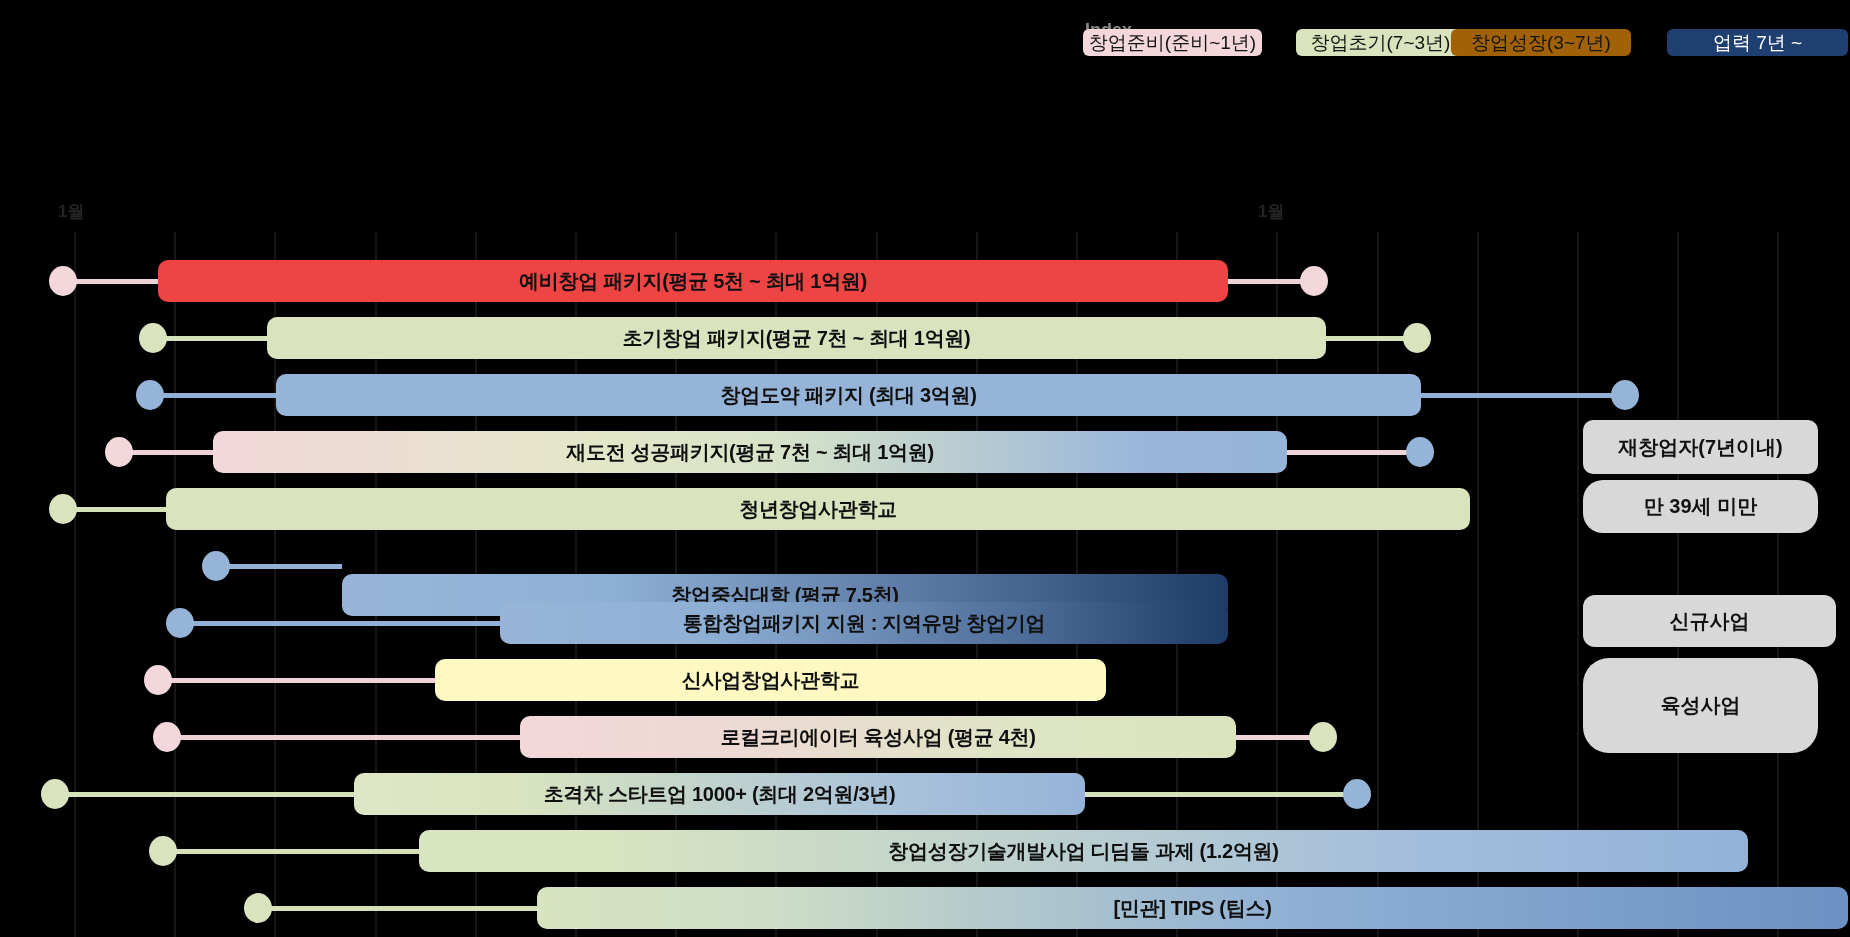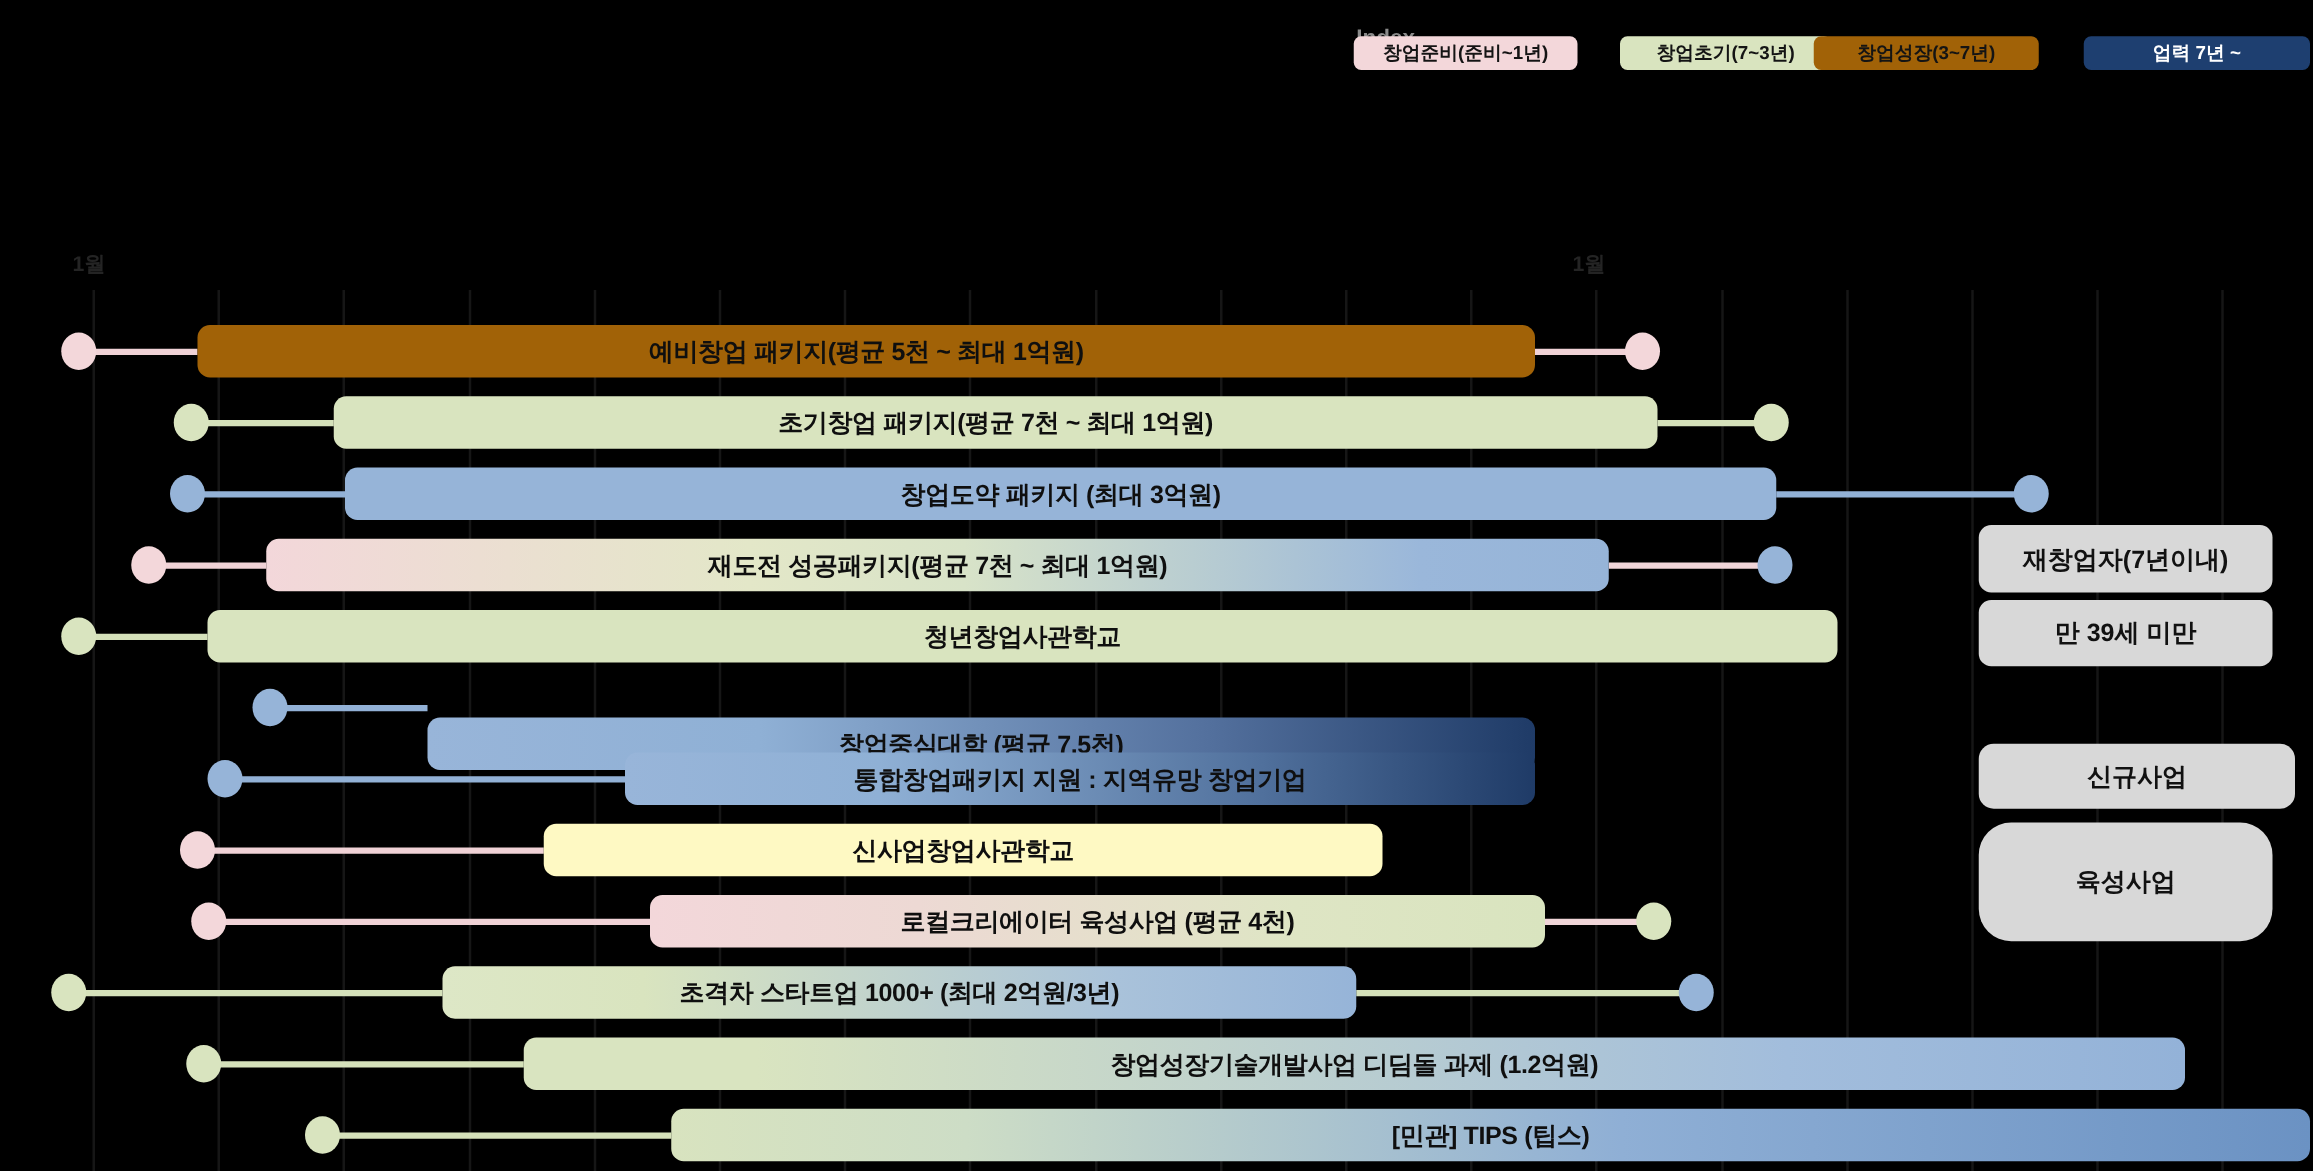--- a/index.html
+++ b/index.html
@@ -2,21 +2,21 @@
 <html><head>
 <meta charset="utf-8">
 <style>
   html,body{margin:0;padding:0;background:#000;}
   #stage{position:relative;width:1850px;height:937px;background:#000;overflow:hidden;
          font-family:"Liberation Sans","DejaVu Sans",sans-serif;}
   .gridline{position:absolute;width:2px;background:#161616;}
   .axis-label{position:absolute;color:#242424;font-size:17px;font-weight:bold;white-space:nowrap;}
   .legend-title{position:absolute;color:#8a8a8a;font-size:18px;font-weight:bold;margin-top:20px;}
   .badge{position:absolute;height:27px;border-radius:6px;display:flex;align-items:center;justify-content:center;
-         font-size:15px;font-weight:bold;color:#141414;white-space:nowrap;}
+         font-size:19px;font-weight:normal;color:#141414;white-space:nowrap;}
   .bar{position:absolute;height:42px;border-radius:10px;display:flex;align-items:center;justify-content:center;z-index:3;}
   .bar-label{font-size:20px;font-weight:bold;color:#0f0f0f;white-space:nowrap;letter-spacing:-0.3px;}
   .stem{position:absolute;height:5px;z-index:2;}
   .dot{position:absolute;width:28px;height:30px;border-radius:50%;z-index:4;}
   .side-box{position:absolute;background:#d8d8d8;display:flex;align-items:center;justify-content:center;
             font-size:20px;font-weight:bold;color:#111;white-space:nowrap;z-index:3;}
 </style>
 </head>
 <body>
 
@@ -50,21 +50,21 @@
       <div class="badge" style="left: 1083px; top: 29px; width: 179px; background: rgb(243, 215, 218); color: rgb(20, 20, 20);">창업준비(준비~1년)</div>
       <div class="badge" style="left: 1296px; top: 29px; width: 169px; background: rgb(217, 228, 191); color: rgb(20, 20, 20);">창업초기(7~3년)</div>
       <div class="badge" style="left: 1451px; top: 29px; width: 180px; background: #a16207; color: rgb(20, 20, 20);">창업성장(3~7년)</div>
       <div class="badge" style="left: 1667px; top: 29px; width: 181px; background: rgb(30, 63, 112); color: rgb(255, 255, 255);">업력 7년 ~</div>
     </div>
   <div id="rows-layer">
       <div class="stem" style="left: 63px; top: 278.5px; width: 95px; background: rgb(240, 210, 214);"></div>
       <div class="dot" style="left: 49px; top: 266px; background: rgb(243, 215, 218);"></div>
       <div class="stem" style="left: 1228px; top: 278.5px; width: 86px; background: rgb(240, 210, 214);"></div>
       <div class="dot" style="left: 1300px; top: 266px; background: rgb(243, 215, 218);"></div>
-      <div class="bar" style="left: 158px; top: 260px; width: 1070px; background: #a16207;">
+      <div class="bar" style="left: 158px; top: 260px; width: 1070px; background: #ef4444;">
         <div class="bar-label">예비창업 패키지(평균 5천 ~  최대 1억원)</div>
       </div>
       <div class="stem" style="left: 153px; top: 335.5px; width: 114px; background: rgb(213, 225, 186);"></div>
       <div class="dot" style="left: 139px; top: 323px; background: rgb(217, 228, 191);"></div>
       <div class="stem" style="left: 1326px; top: 335.5px; width: 91px; background: rgb(213, 225, 186);"></div>
       <div class="dot" style="left: 1403px; top: 323px; background: rgb(217, 228, 191);"></div>
       <div class="bar" style="left: 267px; top: 317px; width: 1059px; background: rgb(217, 228, 191);">
         <div class="bar-label">초기창업 패키지(평균 7천 ~  최대 1억원)</div>
       </div>
       <div class="stem" style="left: 150px; top: 392.5px; width: 126px; background: rgb(146, 177, 214);"></div>
@@ -123,21 +123,21 @@
       <div class="stem" style="left: 258px; top: 905.5px; width: 279px; background: rgb(213, 225, 186);"></div>
       <div class="dot" style="left: 244px; top: 893px; background: rgb(217, 228, 191);"></div>
       <div class="bar" style="left: 537px; top: 887px; width: 1311px; background: linear-gradient(90deg, rgb(216, 227, 191) 0%, rgb(205, 221, 198) 18%, rgb(143, 175, 213) 58%, rgb(107, 146, 195) 100%);">
         <div class="bar-label">[민관] TIPS (팁스)</div>
       </div>
     </div>
   <div id="boxes-layer">
       <div class="side-box" style="left: 1583px; top: 420px; width: 235px; height: 54px; border-radius: 10px; background: rgb(216, 216, 216);">
         <div>재창업자(7년이내)</div>
       </div>
-      <div class="side-box" style="left: 1583px; top: 480px; width: 235px; height: 53px; border-radius: 10px; background: rgb(216, 216, 216);">
+      <div class="side-box" style="left: 1583px; top: 480px; width: 235px; height: 53px; border-radius: 20px; background: rgb(216, 216, 216);">
         <div>만 39세 미만</div>
       </div>
       <div class="side-box" style="left: 1583px; top: 595px; width: 253px; height: 52px; border-radius: 12px; background: rgb(216, 216, 216);">
         <div>신규사업</div>
       </div>
       <div class="side-box" style="left: 1583px; top: 658px; width: 235px; height: 95px; border-radius: 26px; background: rgb(216, 216, 216);">
         <div>육성사업</div>
       </div>
     </div>
 </div>

